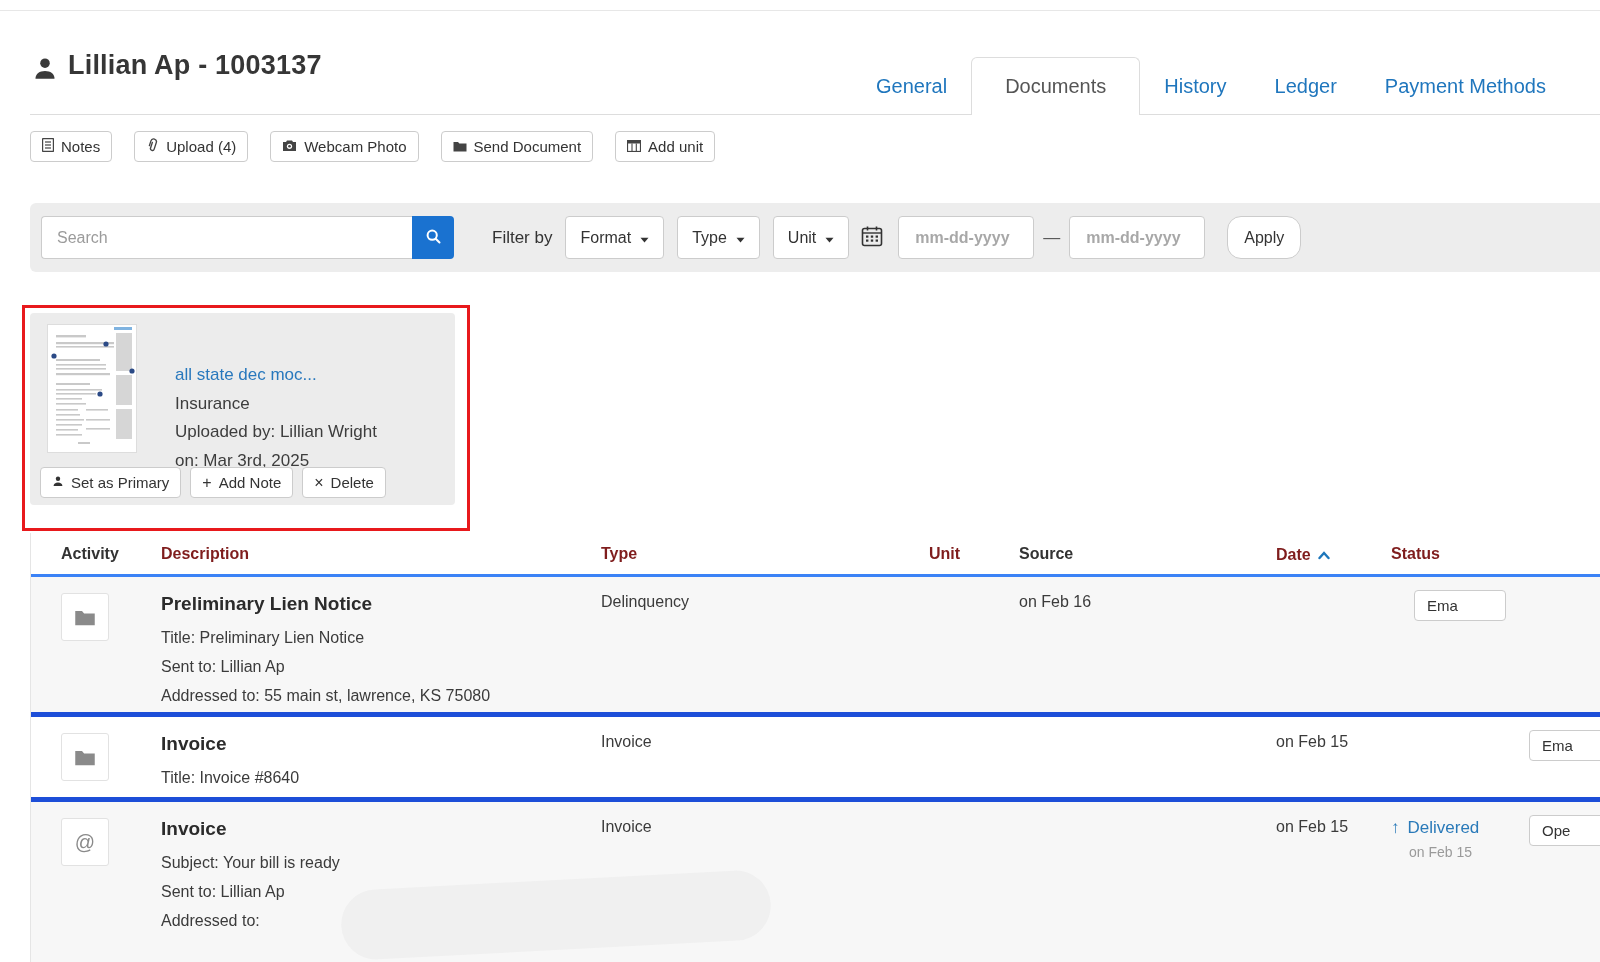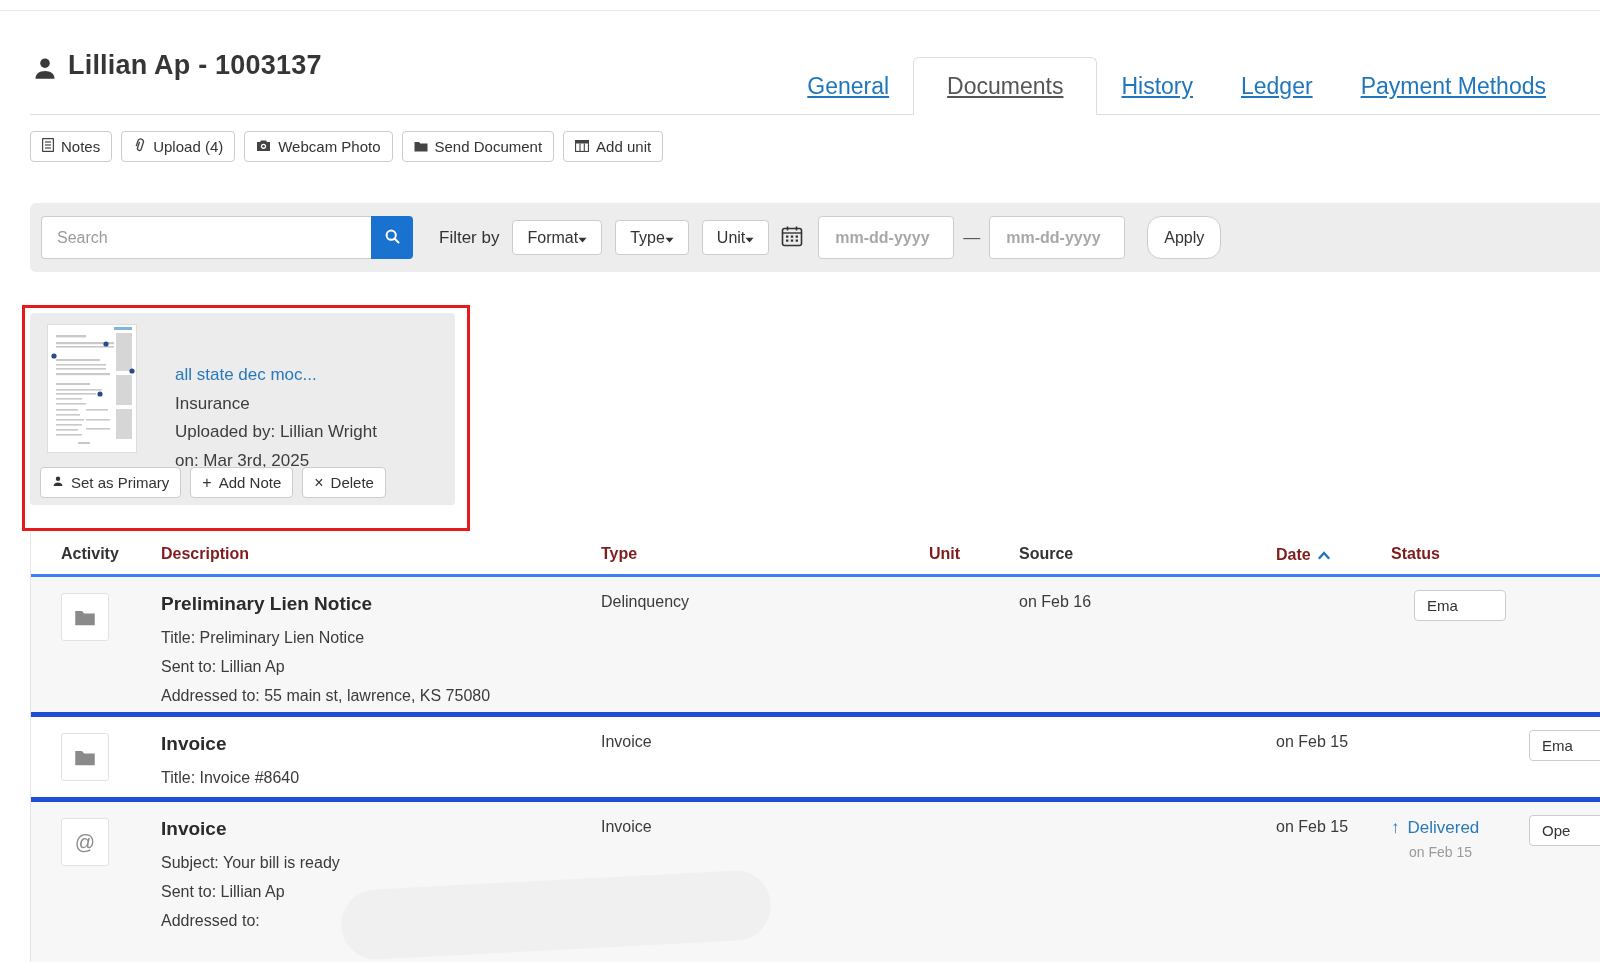--- a/index.html
+++ b/index.html
@@ -5,36 +5,36 @@
   html,body{margin:0;padding:0;background:#fff;}
   body{font-family:"Liberation Sans","DejaVu Sans",sans-serif;color:#333;}
   .page{position:relative;width:1600px;height:962px;background:#fff;overflow:hidden;}
   .topline{position:absolute;top:10px;left:0;width:1600px;height:1px;background:#e7e7e7;}
 
   
   .person-hdr{position:absolute;left:32px;top:56px;}
   .page-title{position:absolute;left:68px;top:50px;font-size:27px;font-weight:800;color:#363636;margin:0;letter-spacing:.2px;}
   .tabs-underline{position:absolute;left:30px;top:114px;right:0;height:1px;background:#ddd;z-index:1;}
   .tabs{position:absolute;right:0;top:57px;height:58px;display:flex;align-items:stretch;z-index:2;padding-right:30px;}
-  .tab{align-self:center;padding:0 24px;font-size:23px;color:#1f76bd;cursor:pointer;white-space:nowrap;text-decoration:underline;}
+  .tab{align-self:center;padding:0 24px;font-size:20px;color:#1f76bd;cursor:pointer;white-space:nowrap;}
   .tab.active{align-self:stretch;display:flex;align-items:center;padding:0 33px;background:#fff;border:1px solid #ddd;border-bottom:none;border-radius:6px 6px 0 0;color:#555;height:58px;box-sizing:border-box;}
 
   
-  .toolbar{position:absolute;left:30px;top:131px;display:flex;gap:9px;}
+  .toolbar{position:absolute;left:30px;top:131px;display:flex;gap:22px;}
   .btn{display:inline-flex;align-items:center;gap:7px;height:31px;padding:0 11px;background:#fff;border:1px solid #ccc;border-radius:4px;font-size:15px;color:#333;white-space:nowrap;cursor:pointer;box-sizing:border-box;}
   .btn svg{flex:0 0 auto;}
 
   
   .filterbar{position:absolute;left:30px;top:203px;width:1582px;height:69px;background:#ededed;border-radius:6px;display:flex;align-items:center;padding-left:11px;box-sizing:border-box;}
   .search-group{display:flex;}
-  .search-input{width:330px;height:43px;border:1px solid #ccc;border-right:none;border-radius:4px 0 0 4px;padding:0 0 0 15px;font-size:16px;color:#333;outline:none;box-sizing:border-box;font-family:inherit;}
+  .search-input{width:371px;height:43px;border:1px solid #ccc;border-right:none;border-radius:4px 0 0 4px;padding:0 0 0 15px;font-size:16px;color:#333;outline:none;box-sizing:border-box;font-family:inherit;}
   .search-input::placeholder{color:#9b9b9b;}
   .search-btn{width:42px;height:43px;background:#1a72d0;border:none;border-radius:0 4px 4px 0;display:flex;align-items:center;justify-content:center;cursor:pointer;}
-  .filter-by{margin-left:26px;font-size:17px;color:#333;}
-  .dd{margin-left:13px;display:inline-flex;align-items:center;height:35px;padding:0 14px;background:#fff;border:1px solid #ccc;border-radius:4px;font-size:16px;color:#333;cursor:pointer;}
+  .filter-by{margin-left:38px;font-size:17px;color:#333;}
+  .dd{margin-left:13px;display:inline-flex;align-items:center;gap:9px;height:43px;padding:0 14px;background:#fff;border:1px solid #ccc;border-radius:4px;font-size:16px;color:#333;cursor:pointer;}
   .cal{margin-left:12px;}
   .date-input{margin-left:15px;width:136px;height:43px;border:1px solid #ccc;border-radius:4px;padding:0 0 0 16px;font-size:16px;color:#333;outline:none;box-sizing:border-box;font-family:inherit;font-weight:bold;}
   .date-input::placeholder{color:#a8a8a8;}
   .dash{margin-left:9px;color:#555;font-size:17px;}
   .date-input.second{margin-left:9px;}
   .apply-btn{margin-left:22px;height:43px;padding:0 16px;background:#fff;border:1px solid #ccc;border-radius:14px;font-size:16px;color:#333;cursor:pointer;font-family:inherit;}
 
   
   .doc-card{position:absolute;left:30px;top:313px;width:425px;height:192px;background:#ececec;border-radius:4px;}
   .thumb{position:absolute;left:18px;top:12px;width:88px;height:127px;background:#fff;box-shadow:0 0 0 1px #ddd;}

